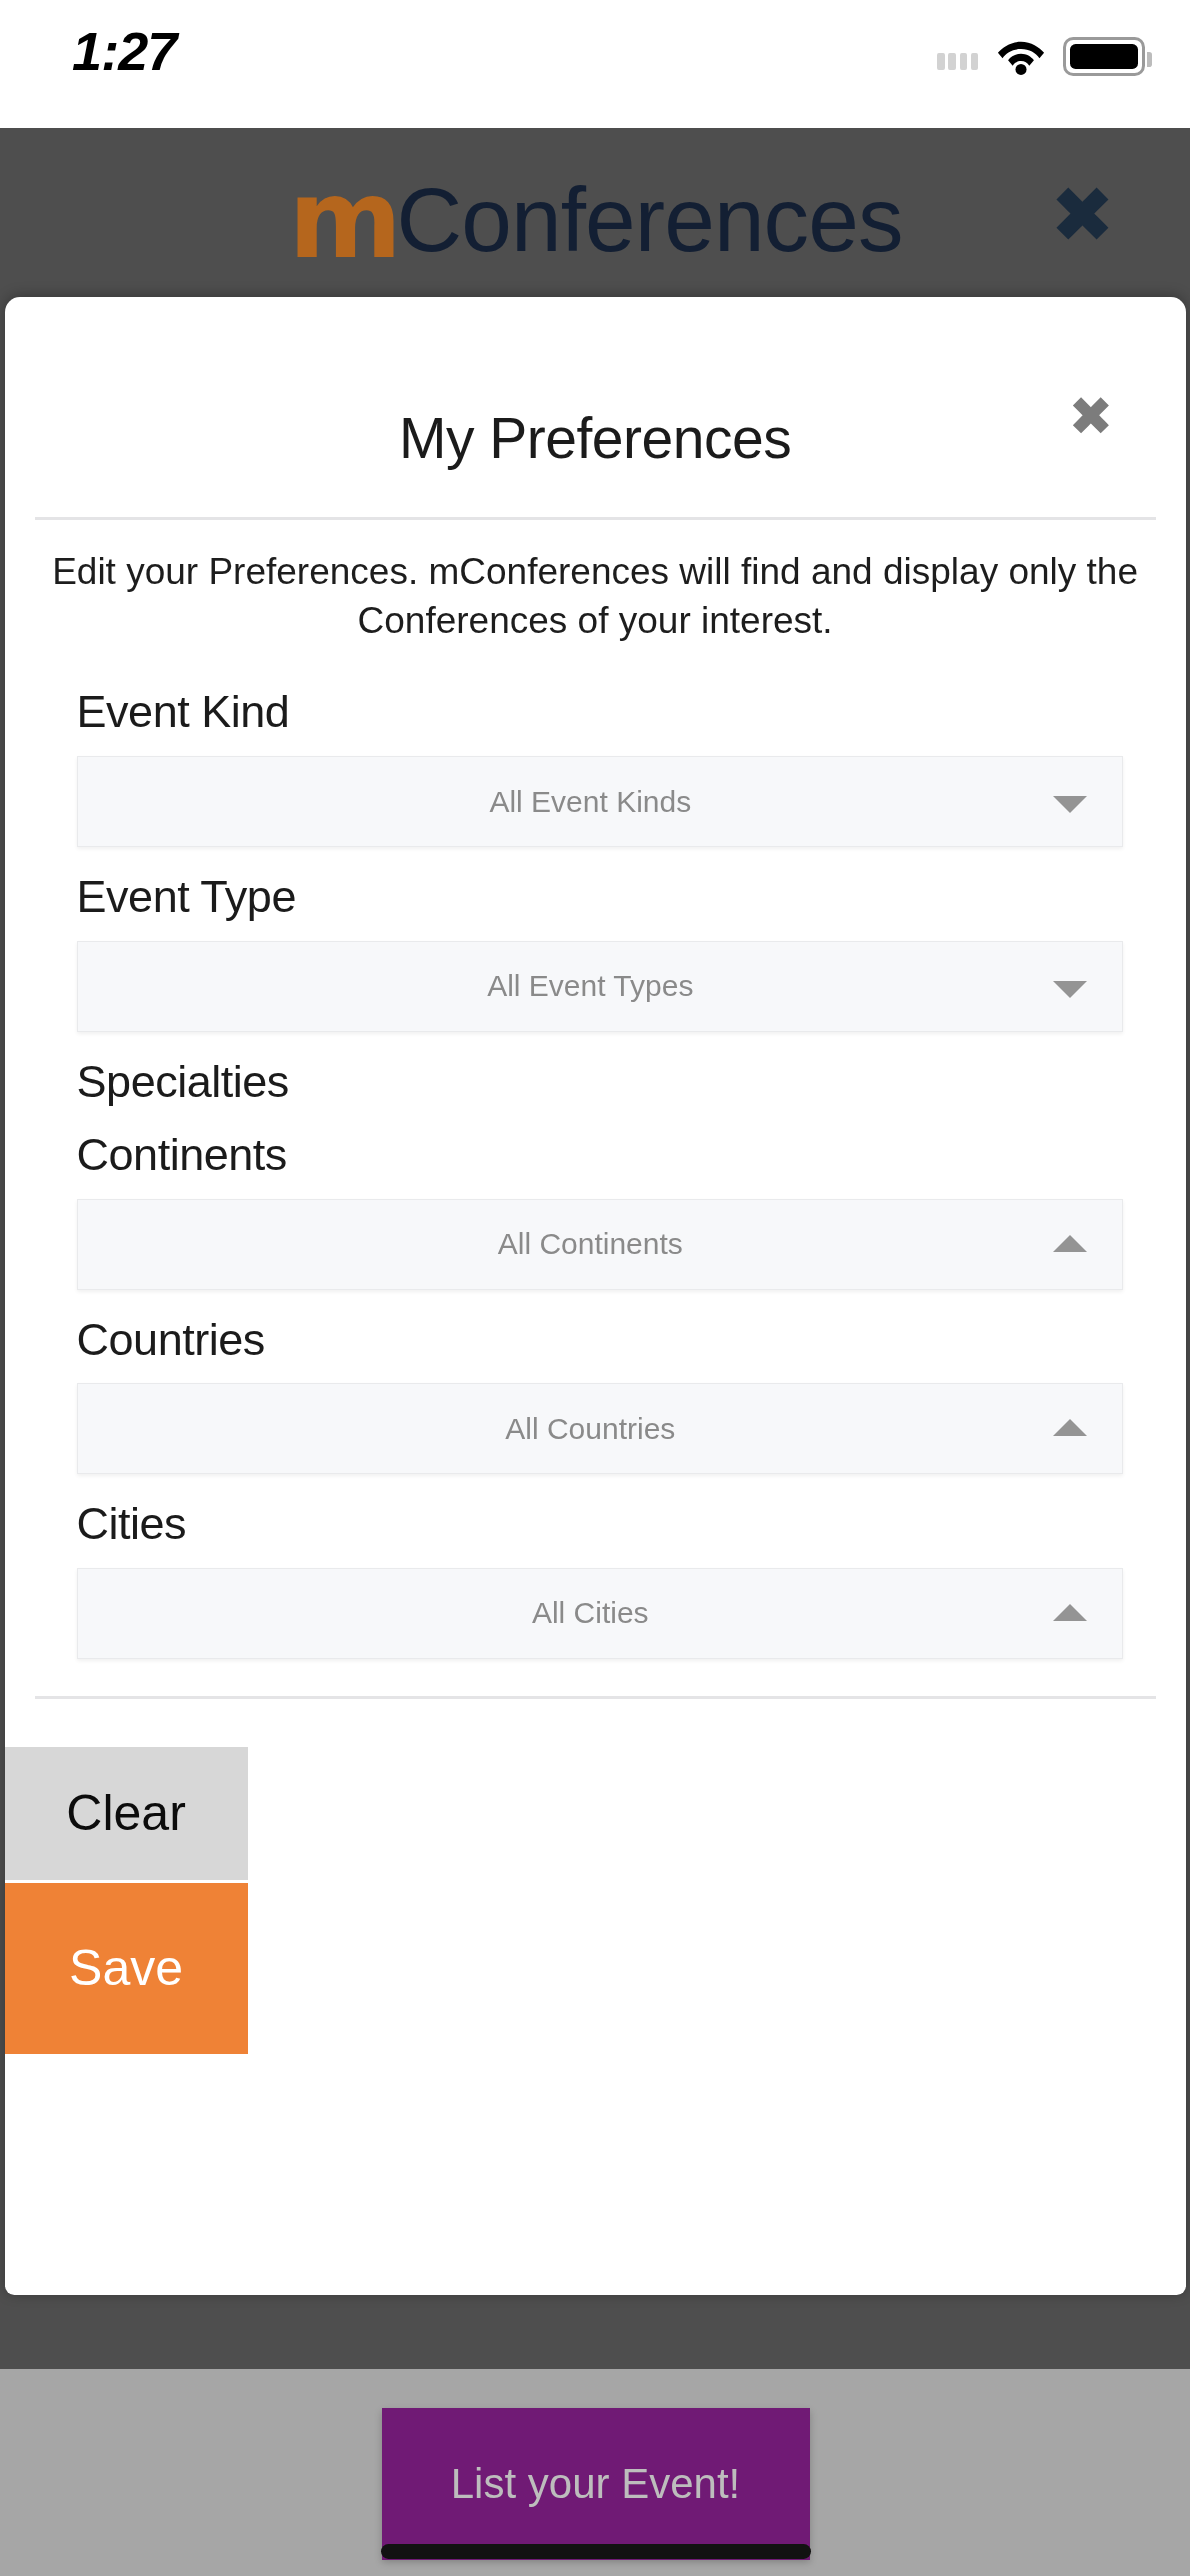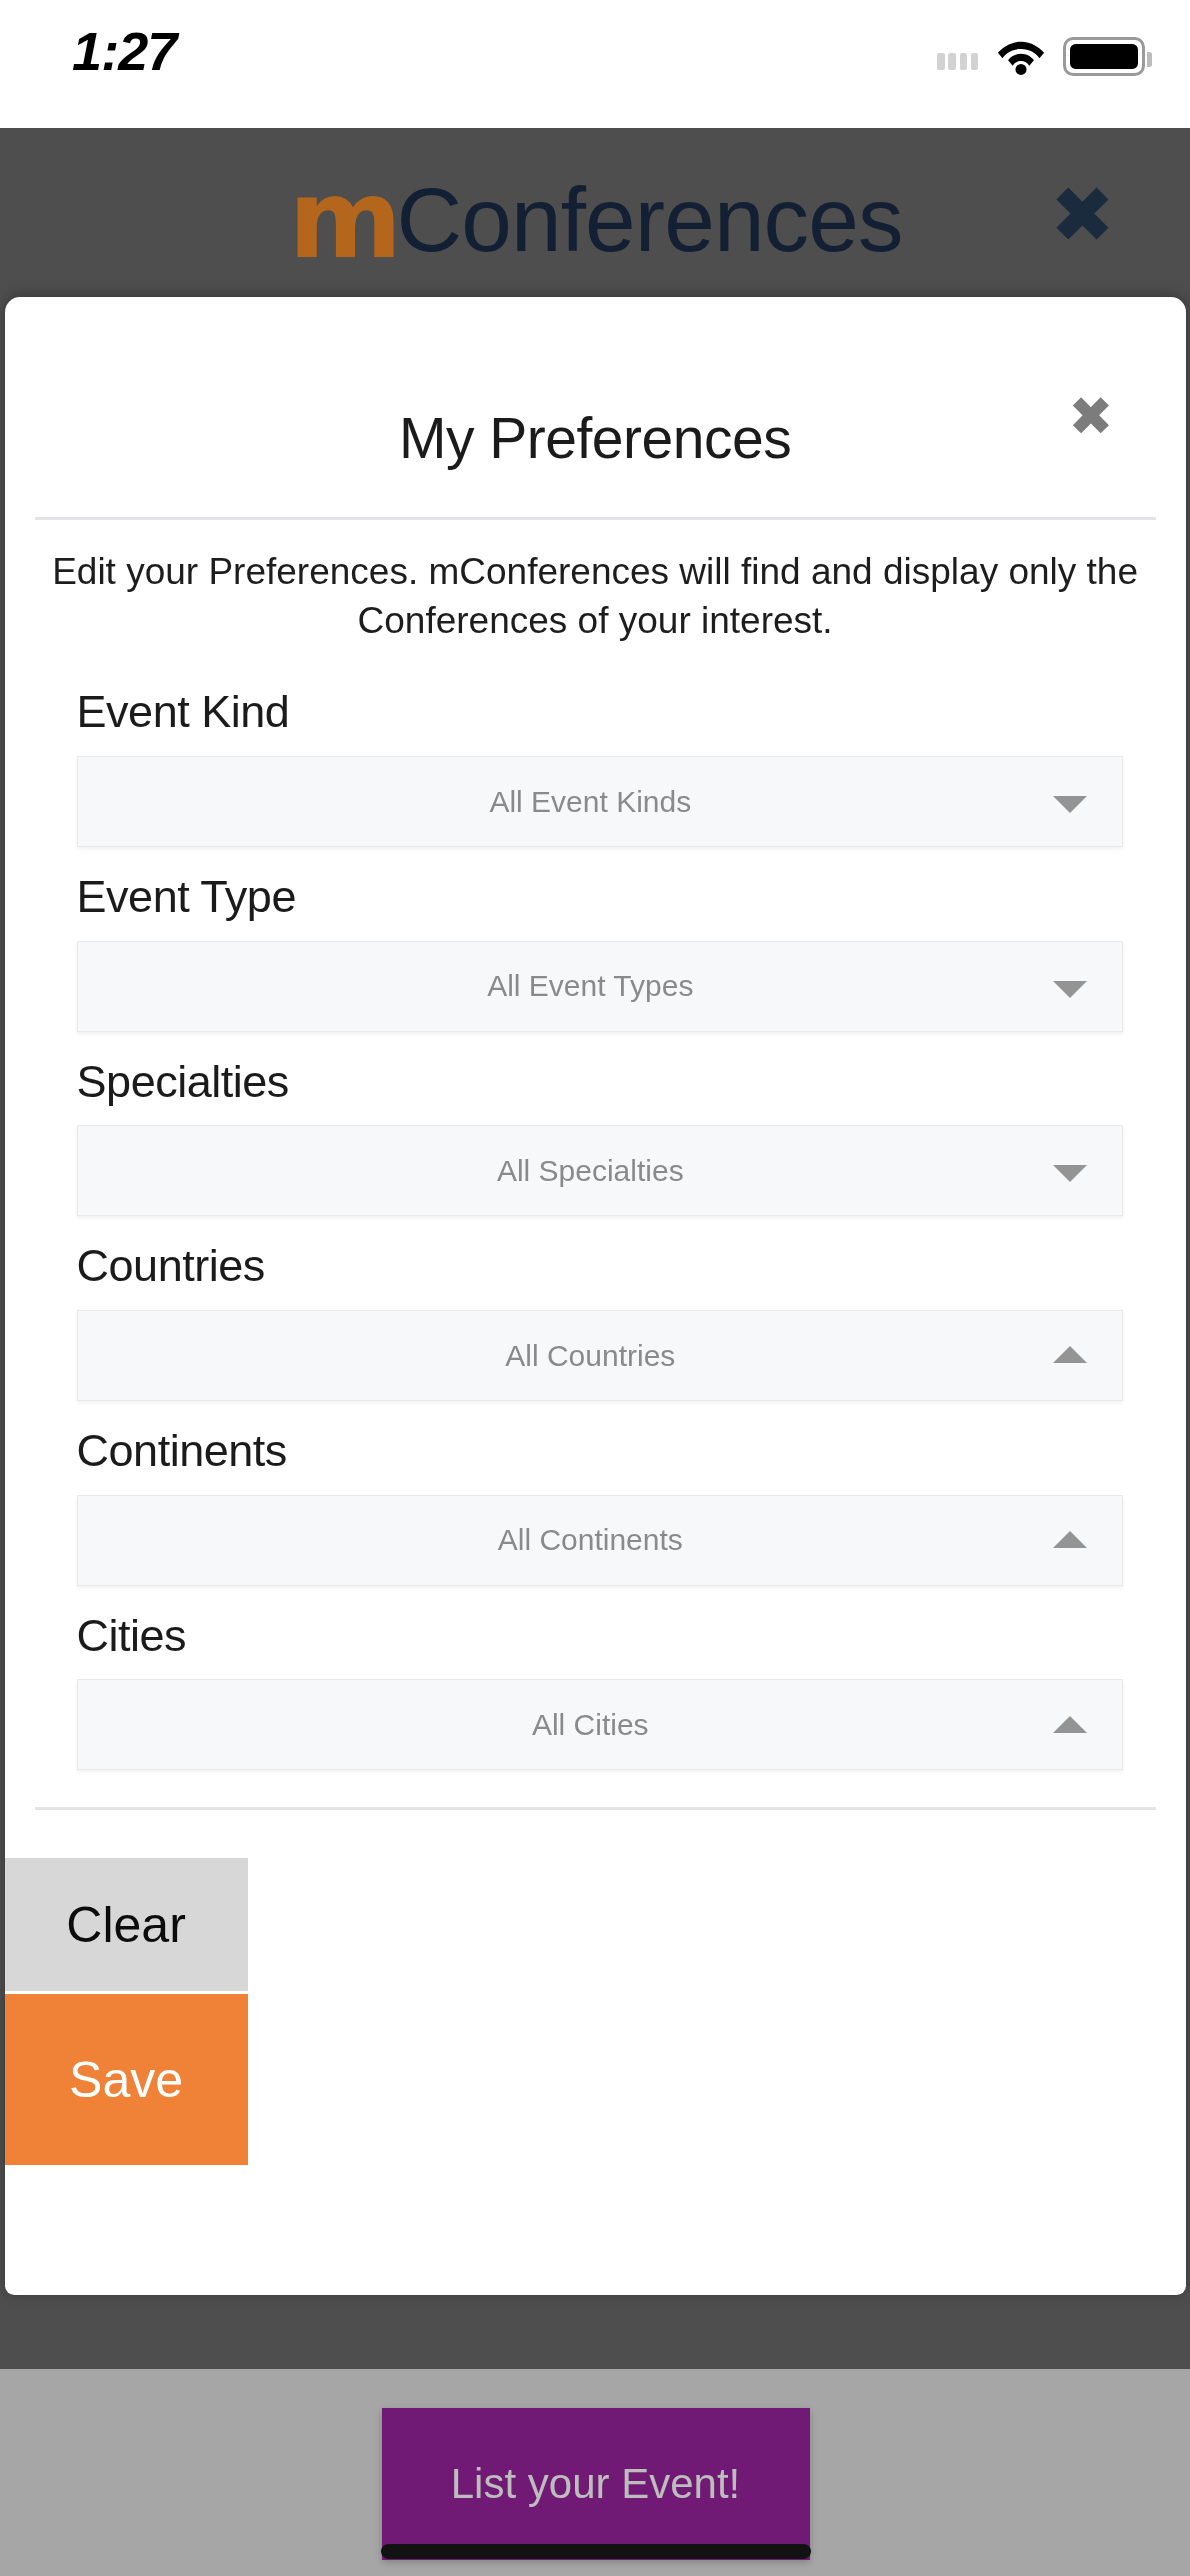--- a/index.html
+++ b/index.html
@@ -227,38 +227,34 @@
     <div class="field">
       <div class="field-label">Event Type</div>
       <div class="select-box">
         <span class="select-value">All Event Types</span>
         <span class="caret down"></span>
       </div>
     </div>
 
     <div class="field">
       <div class="field-label">Specialties</div>
-      <div class="select-box">
-        <span class="select-value">All Specialties</span>
-        <span class="caret down"></span>
+    </div>
+
+    <div class="field">
+      <div class="field-label">Continents</div>
+      <div class="select-box">
+        <span class="select-value">All Continents</span>
+        <span class="caret up"></span>
       </div>
     </div>
 
     <div class="field">
       <div class="field-label">Countries</div>
       <div class="select-box">
         <span class="select-value">All Countries</span>
-        <span class="caret up"></span>
-      </div>
-    </div>
-
-    <div class="field">
-      <div class="field-label">Continents</div>
-      <div class="select-box">
-        <span class="select-value">All Continents</span>
         <span class="caret up"></span>
       </div>
     </div>
 
     <div class="field">
       <div class="field-label">Cities</div>
       <div class="select-box">
         <span class="select-value">All Cities</span>
         <span class="caret up"></span>
       </div>

